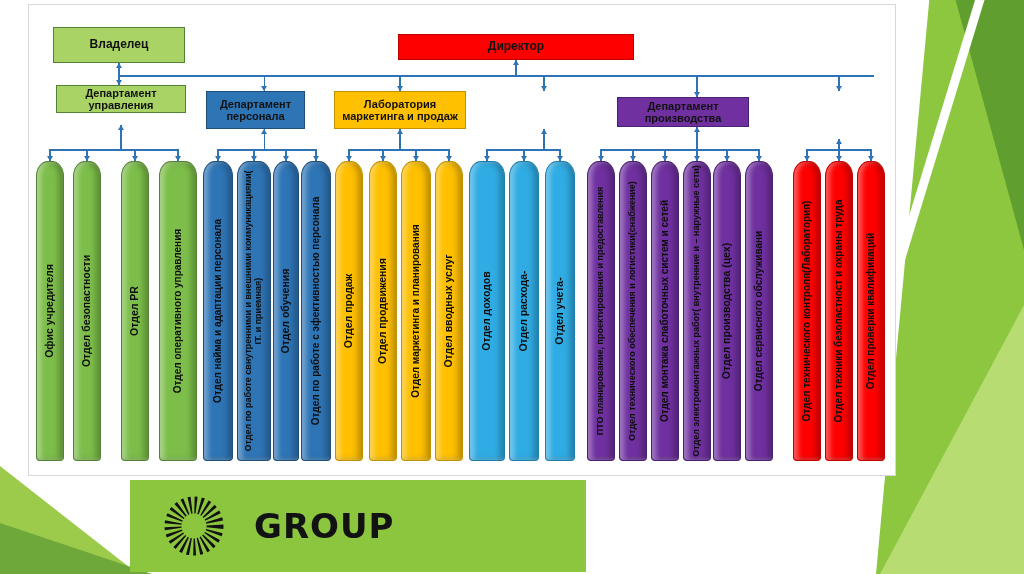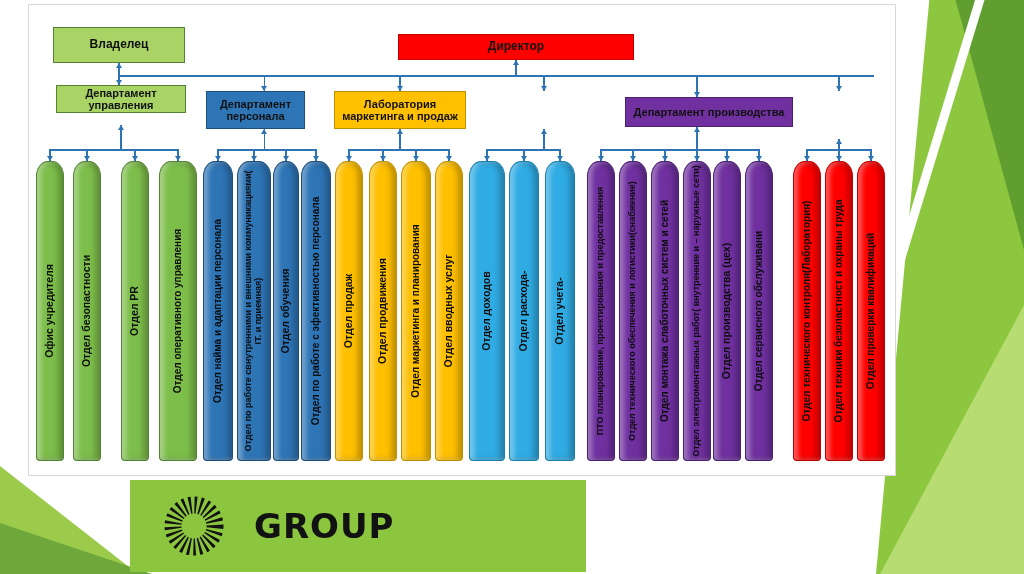--- a/index.html
+++ b/index.html
@@ -158,21 +158,21 @@
       <div class="ar" style="left: 838.5px; top: 151px; border-top: 5px solid rgb(46, 116, 181);"></div>
       <div class="obox dept" style="left: 27px; top: 80px; width: 130px; height: 28px; background: rgb(169, 212, 101); border-color: rgb(83, 129, 53);">
         <span>Департамент управления</span>
       </div>
       <div class="obox dept" style="left: 177px; top: 86px; width: 99px; height: 38px; background: rgb(46, 117, 182); border-color: rgb(31, 78, 121);">
         <span>Департамент персонала</span>
       </div>
       <div class="obox dept" style="left: 305px; top: 86px; width: 132px; height: 38px; background: rgb(255, 192, 0); border-color: rgb(191, 144, 0);">
         <span>Лаборатория маркетинга и продаж</span>
       </div>
-      <div class="obox dept" style="left: 588px; top: 92px; width: 168px; height: 30px; background: rgb(112, 48, 160); border-color: rgb(74, 32, 112); margin-left: 8px;">
+      <div class="obox dept" style="left: 588px; top: 92px; width: 132px; height: 30px; background: rgb(112, 48, 160); border-color: rgb(74, 32, 112);">
         <span>Департамент производства</span>
       </div>
       <div class="unit" style="left: 7px; width: 28px; background: rgb(125, 190, 74); border-color: rgb(83, 129, 53);">
         <div class="vtext">Офис учредителя</div>
       </div>
       <div class="unit" style="left: 44px; width: 28px; background: rgb(125, 190, 74); border-color: rgb(83, 129, 53);">
         <div class="vtext">Отдел безопастности</div>
       </div>
       <div class="unit" style="left: 92px; width: 28px; background: rgb(125, 190, 74); border-color: rgb(83, 129, 53);">
         <div class="vtext">Отдел PR</div>

